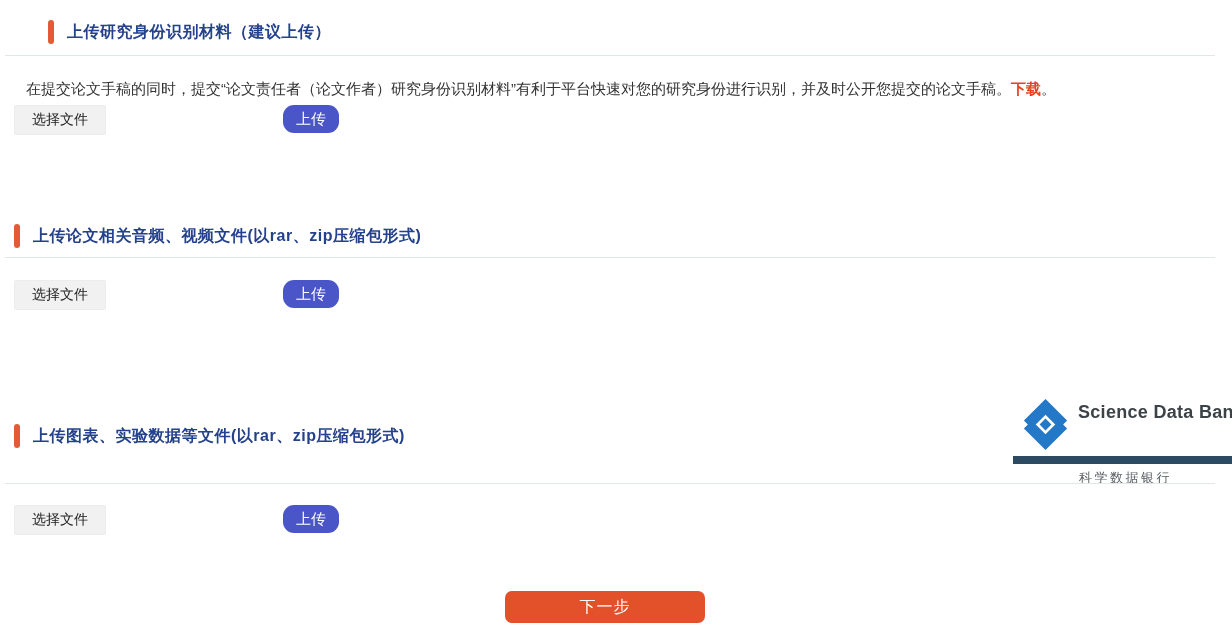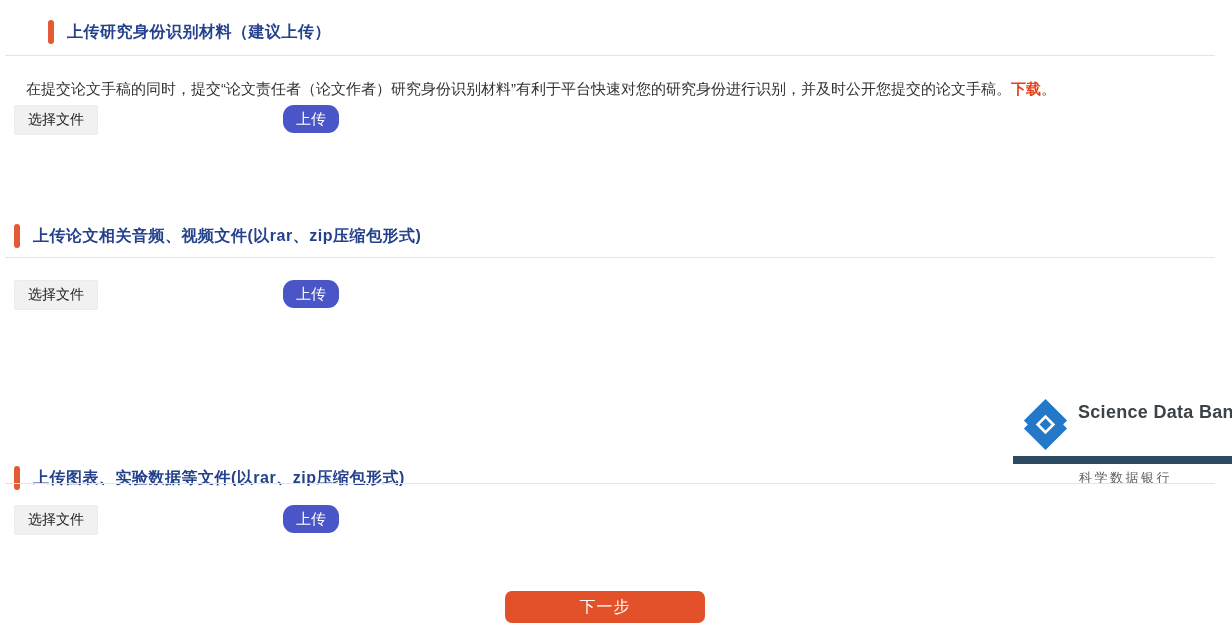--- a/index.html
+++ b/index.html
@@ -15,21 +15,21 @@
   .sec-header { display:flex; align-items:center; left:14px; height:24px; }
   .marker { width:6px; height:24px; border-radius:3px; background:#e25b35; flex:0 0 auto; }
   .sec-title { margin-left:13px; font-size:16px; font-weight:700; color:#24418b; letter-spacing:0.5px; white-space:nowrap; }
 
   .divider { left:5px; width:1210px; height:0; border-top:1px solid #e1e6e6; }
 
   .desc { left:26px; width:1205px; font-size:15px; color:#333333; line-height:22px; white-space:nowrap; }
   .download-link { color:#e5431f; font-weight:700; cursor:pointer; }
 
   .file-btn {
-    left:14px; width:84px; height:30px; background:#f1f1f1; border:1px solid #ececec;
+    left:14px; width:92px; height:30px; background:#f1f1f1; border:1px solid #ececec;
     border-radius:2px; font-size:14px; color:#222222; cursor:pointer;
     font-family:inherit; display:flex; align-items:center; justify-content:center;
   }
   .upload-btn {
     left:283px; width:56px; height:28px; background:#4a55c8; border:none;
     border-radius:11px; font-size:15px; color:#ffffff; cursor:pointer;
     font-family:inherit; display:flex; align-items:center; justify-content:center;
   }
 
   
@@ -71,21 +71,21 @@
     <svg width="55" height="55" viewBox="0 0 56 56" xmlns="http://www.w3.org/2000/svg">
       <polygon points="6,24 28,2 50,24 42,32 28,18 14,32" fill="#2478c8"></polygon>
       <polygon points="6,32 14,24 28,38 42,24 50,32 28,54" fill="#2478c8"></polygon>
       <polygon points="28,22 34,28 28,34 22,28" fill="#2478c8"></polygon>
     </svg>
   </div>
   <div class="abs logo-en">Science Data Bank</div>
   <div class="abs logo-zh">科学数据银行</div>
   <div class="abs logo-bar"></div>
 
-  <div class="abs sec-header" style="top:466px;">
+  <div class="abs sec-header" style="top:424px;">
     <span class="marker"></span>
     <span class="sec-title">上传图表、实验数据等文件(以rar、zip压缩包形式)</span>
   </div>
   <div class="abs divider" style="top:483px;"></div>
   <button class="abs file-btn" style="top:505px;">选择文件</button>
   <button class="abs upload-btn" style="top:505px;">上传</button>
 
   <button class="abs next-btn">下一步</button>
 
 </div>

